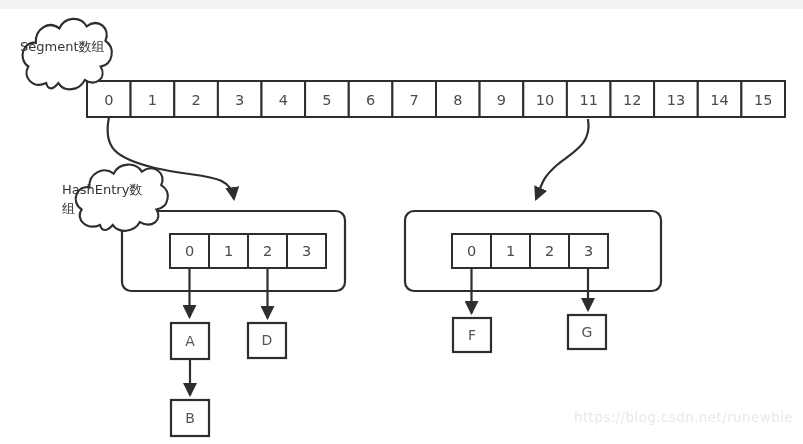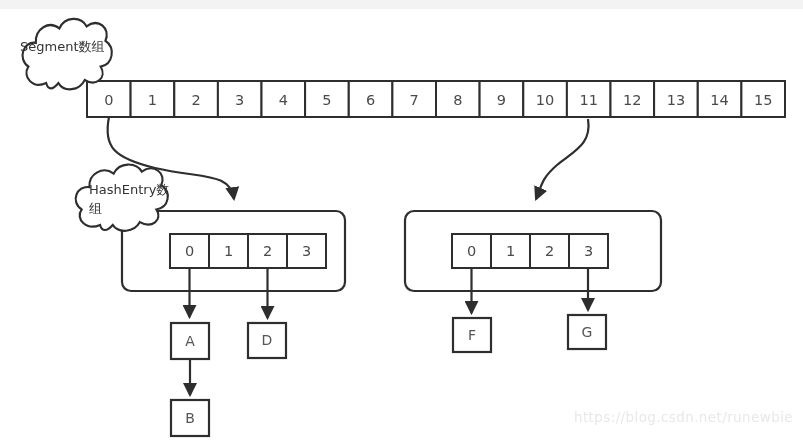--- a/index.html
+++ b/index.html
@@ -9,21 +9,21 @@
   .stage > svg{position:absolute;top:0;left:0;}
   .cell{fill:#ffffff;stroke:#2e2e2e;stroke-width:2px;}
   .bucket{fill:#ffffff;stroke:#2e2e2e;stroke-width:2.2px;}
   .node{fill:#ffffff;stroke:#2e2e2e;stroke-width:2.2px;}
   .num{font-size:14.5px;fill:#4a4a4a;text-anchor:middle;font-family:"DejaVu Sans",sans-serif;}
   .letter{font-size:14px;fill:#555555;text-anchor:middle;font-family:"DejaVu Sans",sans-serif;}
   .wire{stroke:#2e2e2e;stroke-width:2.2px;fill:none;}
   .cloud{fill:#ffffff;stroke:#2e2e2e;stroke-width:2.2px;}
   .cloud-label{position:absolute;font-size:13px;color:#333333;line-height:1.45;}
   .seg-label{left:20px;top:38px;width:90px;}
-  .he-label{left:89px;top:181px;width:92px;}
+  .he-label{left:62px;top:181px;width:92px;}
   .watermark{position:absolute;right:10px;top:409px;font-size:13.5px;color:#e8e8e8;letter-spacing:.4px;}
 </style>
 </head>
 <body>
 
 <div class="stage">
   <div class="topstrip"></div>
 
   <svg width="803" height="444" viewBox="0 0 803 444">
     <defs>

